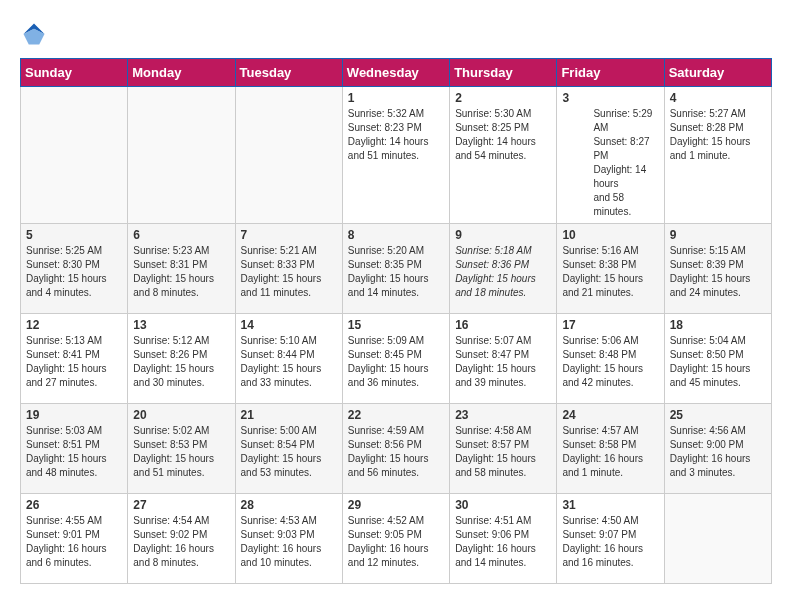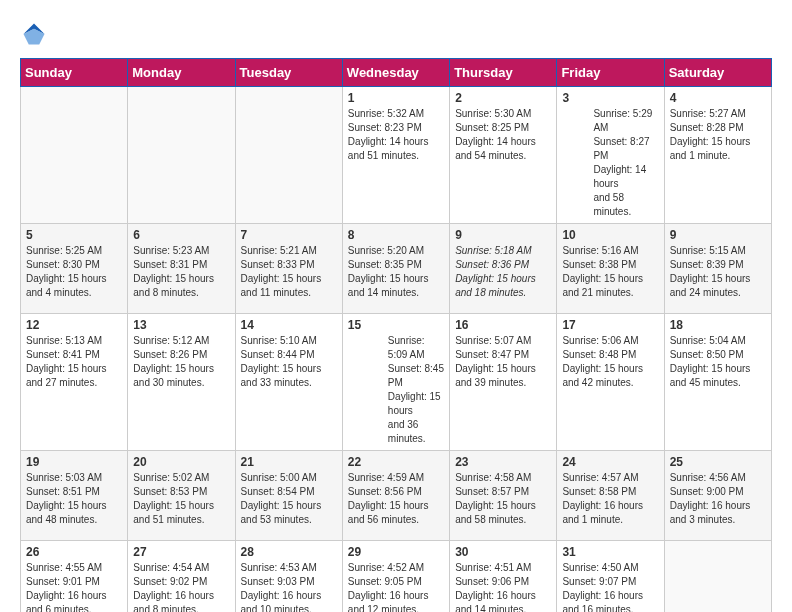--- a/index.html
+++ b/index.html
@@ -227,21 +227,21 @@
         </td>
         <td>
           <span class="day-number">14</span>
           <div class="day-info" style="white-space: pre-line;">Sunrise: 5:10 AM
 Sunset: 8:44 PM
 Daylight: 15 hours
 and 33 minutes.</div>
         </td>
         <td>
           <span class="day-number">15</span>
-          <div class="day-info" style="white-space: pre-line; margin-left: 40px;">Sunrise: 5:09 AM
+          <div class="day-info" style="white-space: pre-line;">Sunrise: 5:09 AM
 Sunset: 8:45 PM
 Daylight: 15 hours
 and 36 minutes.</div>
         </td>
         <td>
           <span class="day-number">16</span>
           <div class="day-info" style="white-space: pre-line;">Sunrise: 5:07 AM
 Sunset: 8:47 PM
 Daylight: 15 hours
 and 39 minutes.</div>

